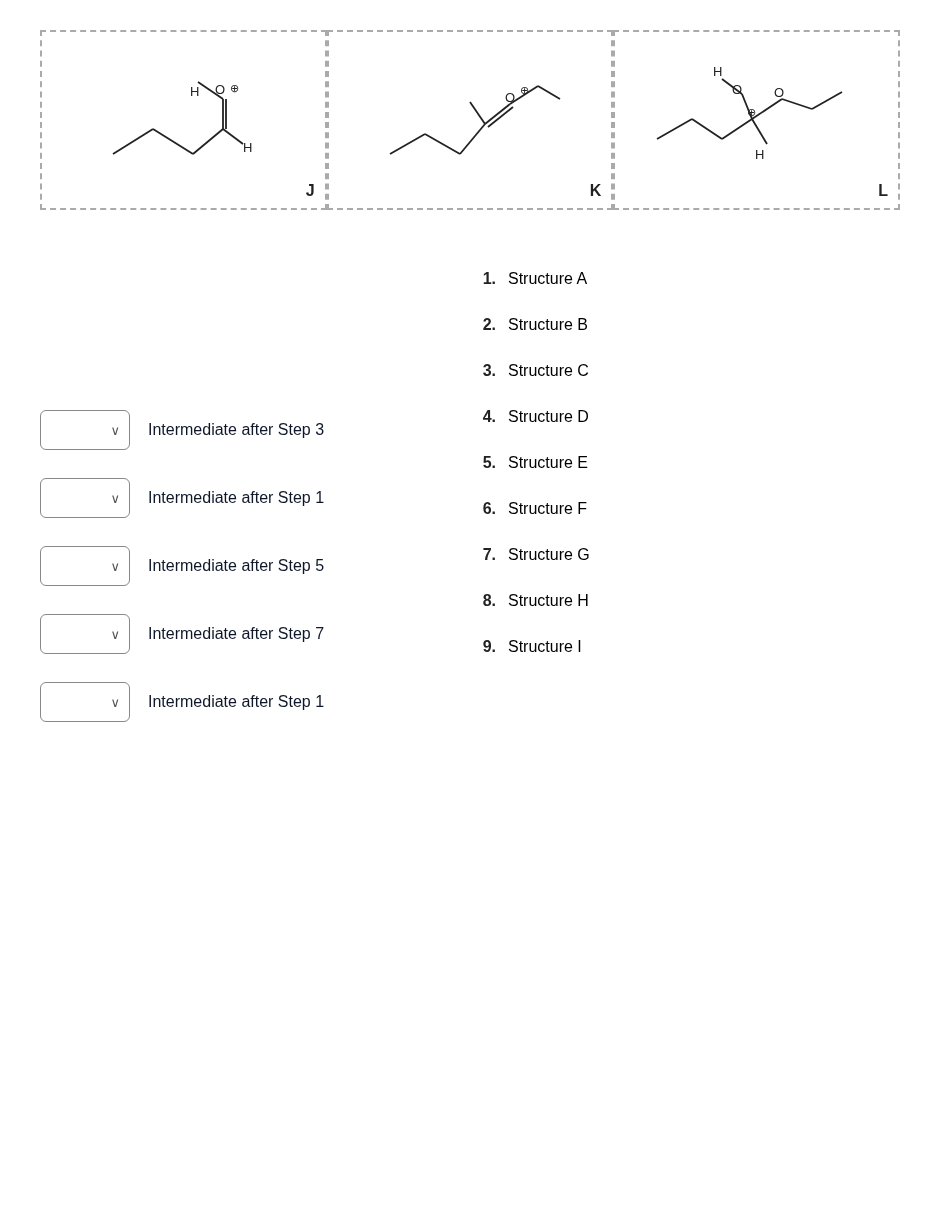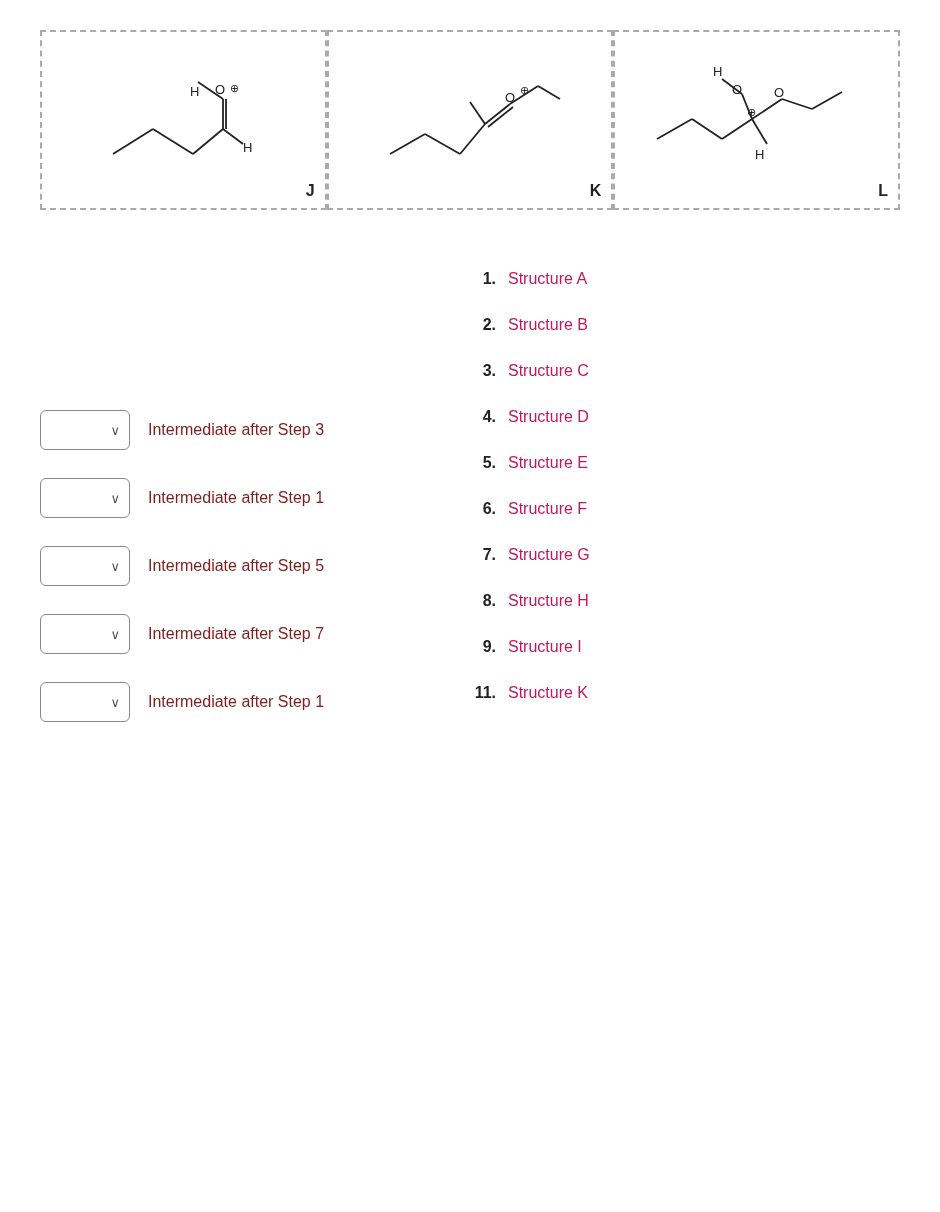--- a/index.html
+++ b/index.html
@@ -101,21 +101,21 @@
       right: 10px;
       top: 50%;
       transform: translateY(-50%);
       pointer-events: none;
       font-size: 13px;
       color: #555;
     }
 
     .dropdown-label {
       font-size: 16px;
-      color: #7f1d1d;
+      color: #0f172a;
     }
 
     
     .right-panel {
       flex: 1;
       display: flex;
       flex-direction: column;
       padding-top: 20px;
     }
 
@@ -128,21 +128,21 @@
 
     .list-number {
       font-weight: bold;
       font-size: 16px;
       min-width: 36px;
       text-align: right;
     }
 
     .list-text {
       font-size: 16px;
-      color: #be185d;
+      color: #000000;
     }
 
     
     svg text {
       font-family: Arial, sans-serif;
     }
   </style>
 </head>
 <body>
 
@@ -374,19 +374,15 @@
       <span class="list-text">Structure G</span>
     </div>
     <div class="structure-list-item">
       <span class="list-number">8.</span>
       <span class="list-text">Structure H</span>
     </div>
     <div class="structure-list-item">
       <span class="list-number">9.</span>
       <span class="list-text">Structure I</span>
     </div>
-    <div class="structure-list-item">
-      <span class="list-number">11.</span>
-      <span class="list-text">Structure K</span>
-    </div>
   </div>
 
 </div>
 
 </body></html>

